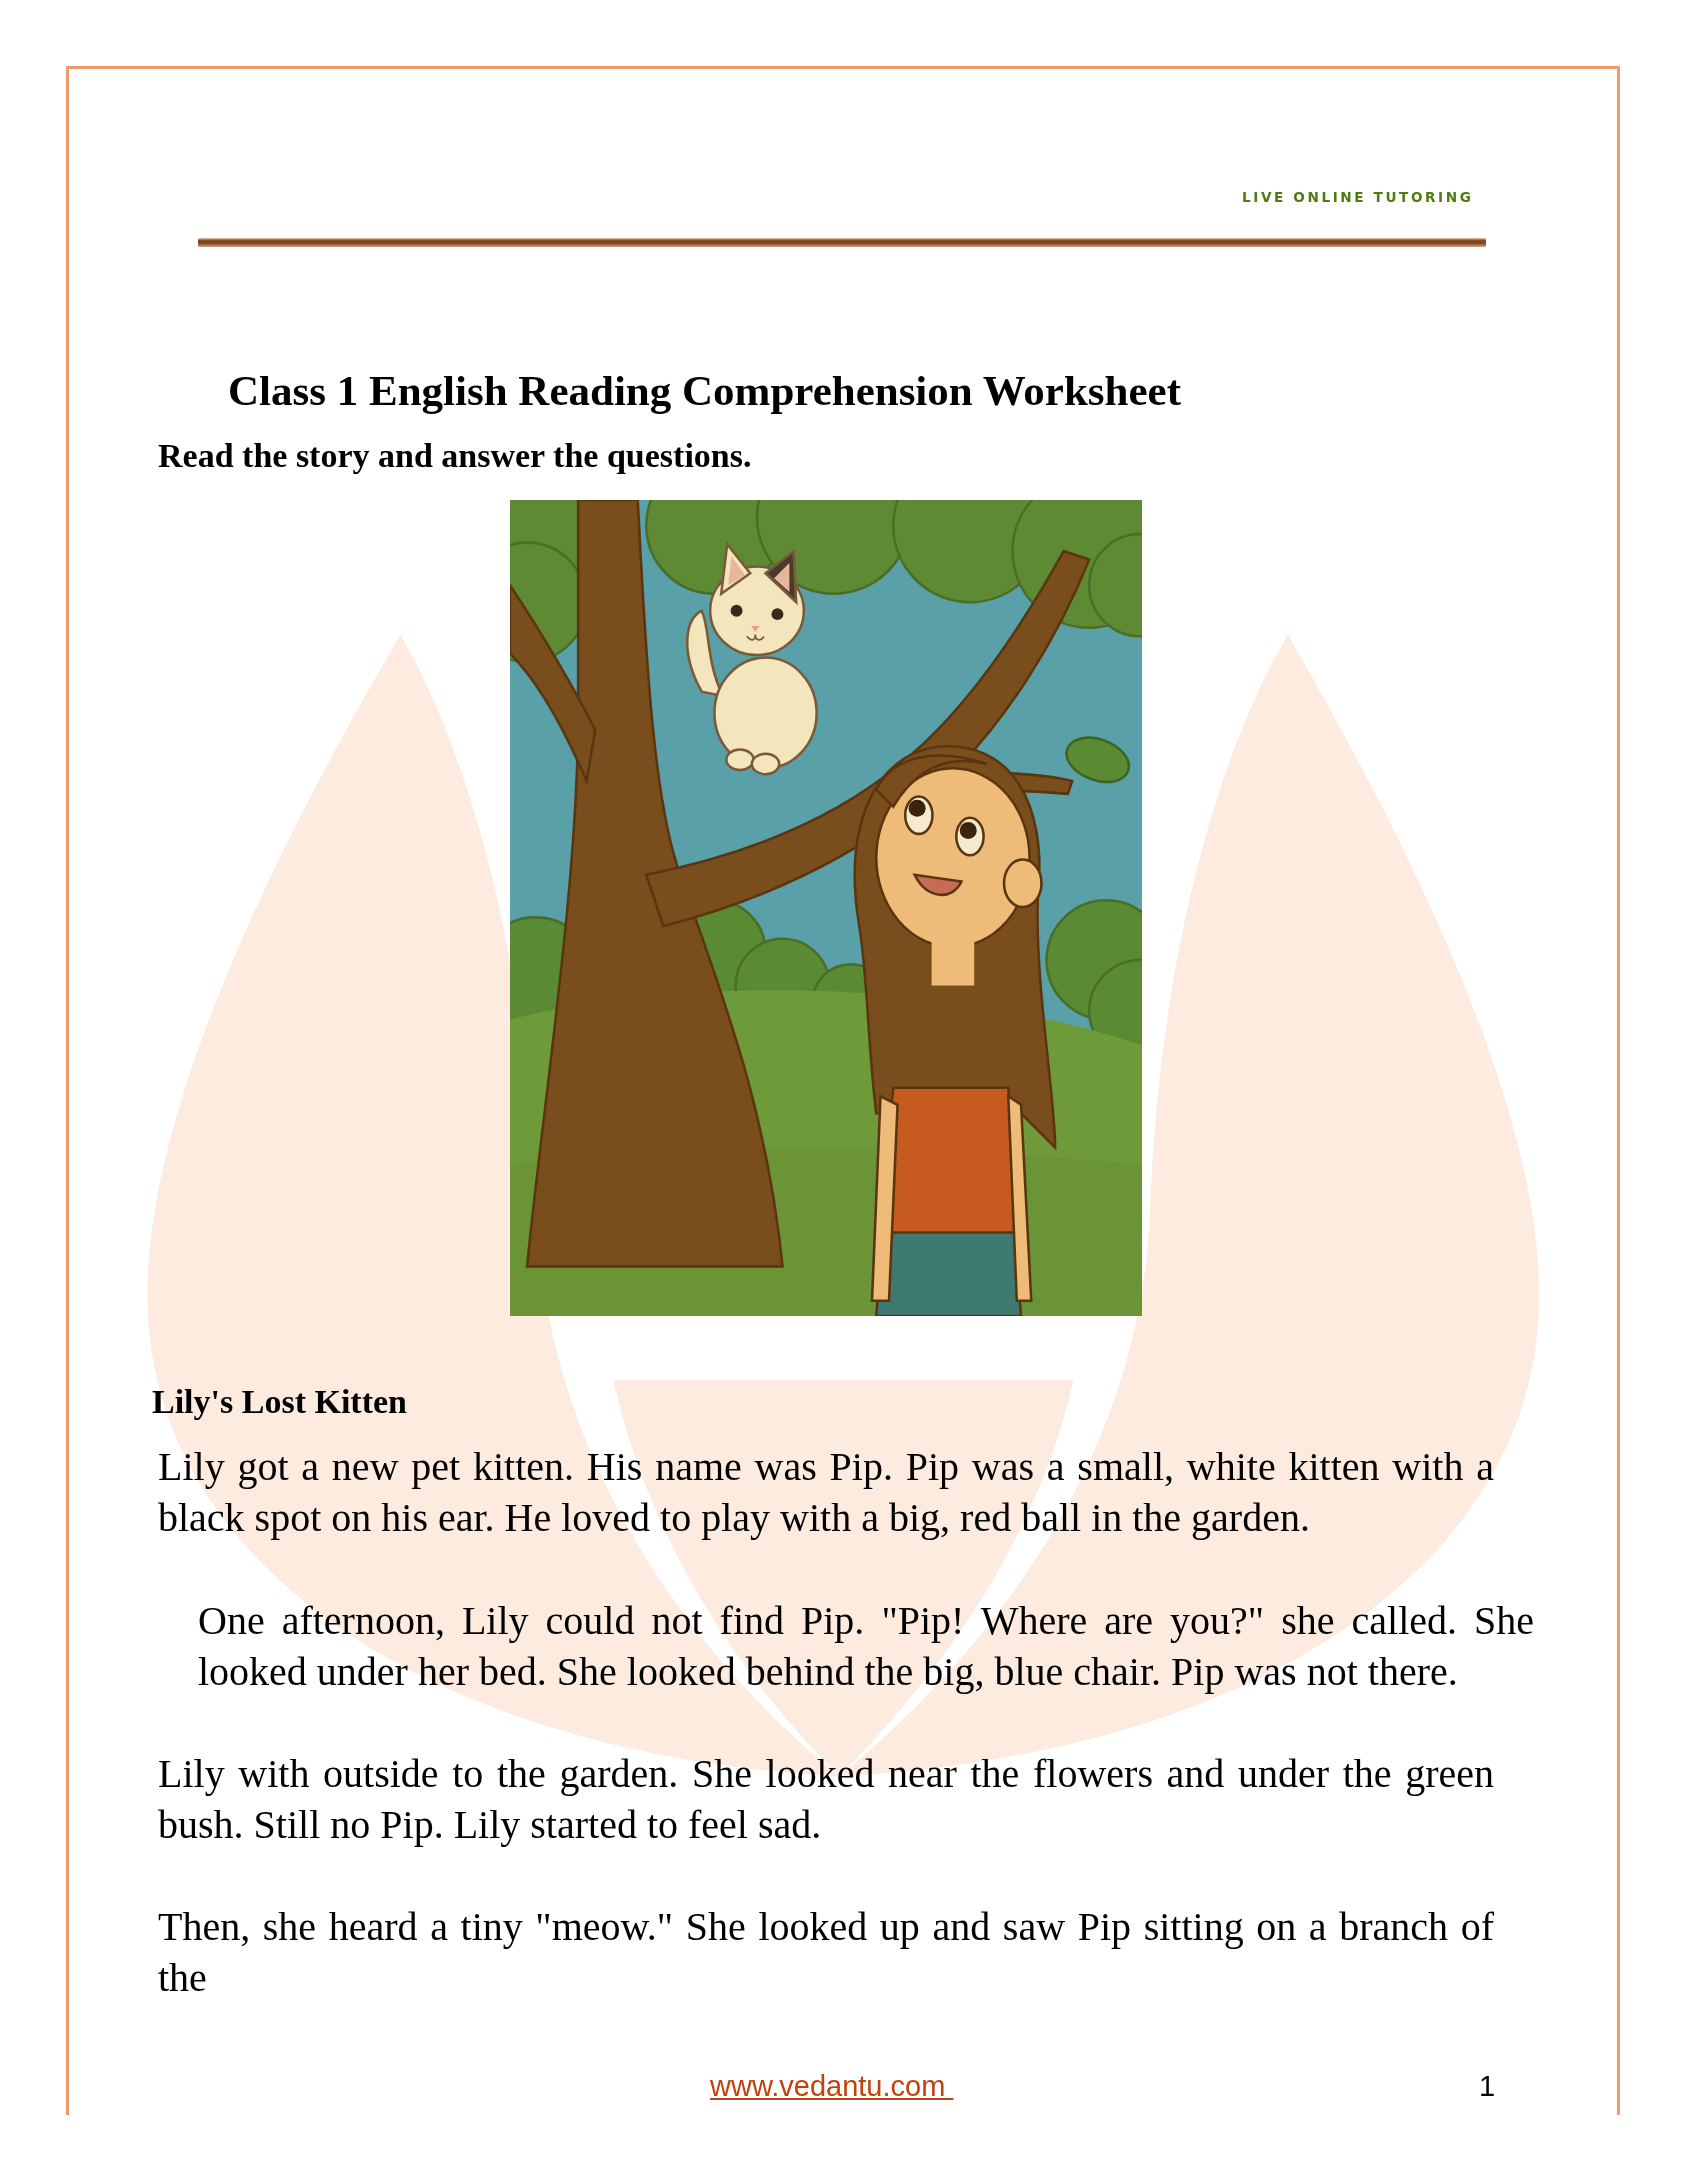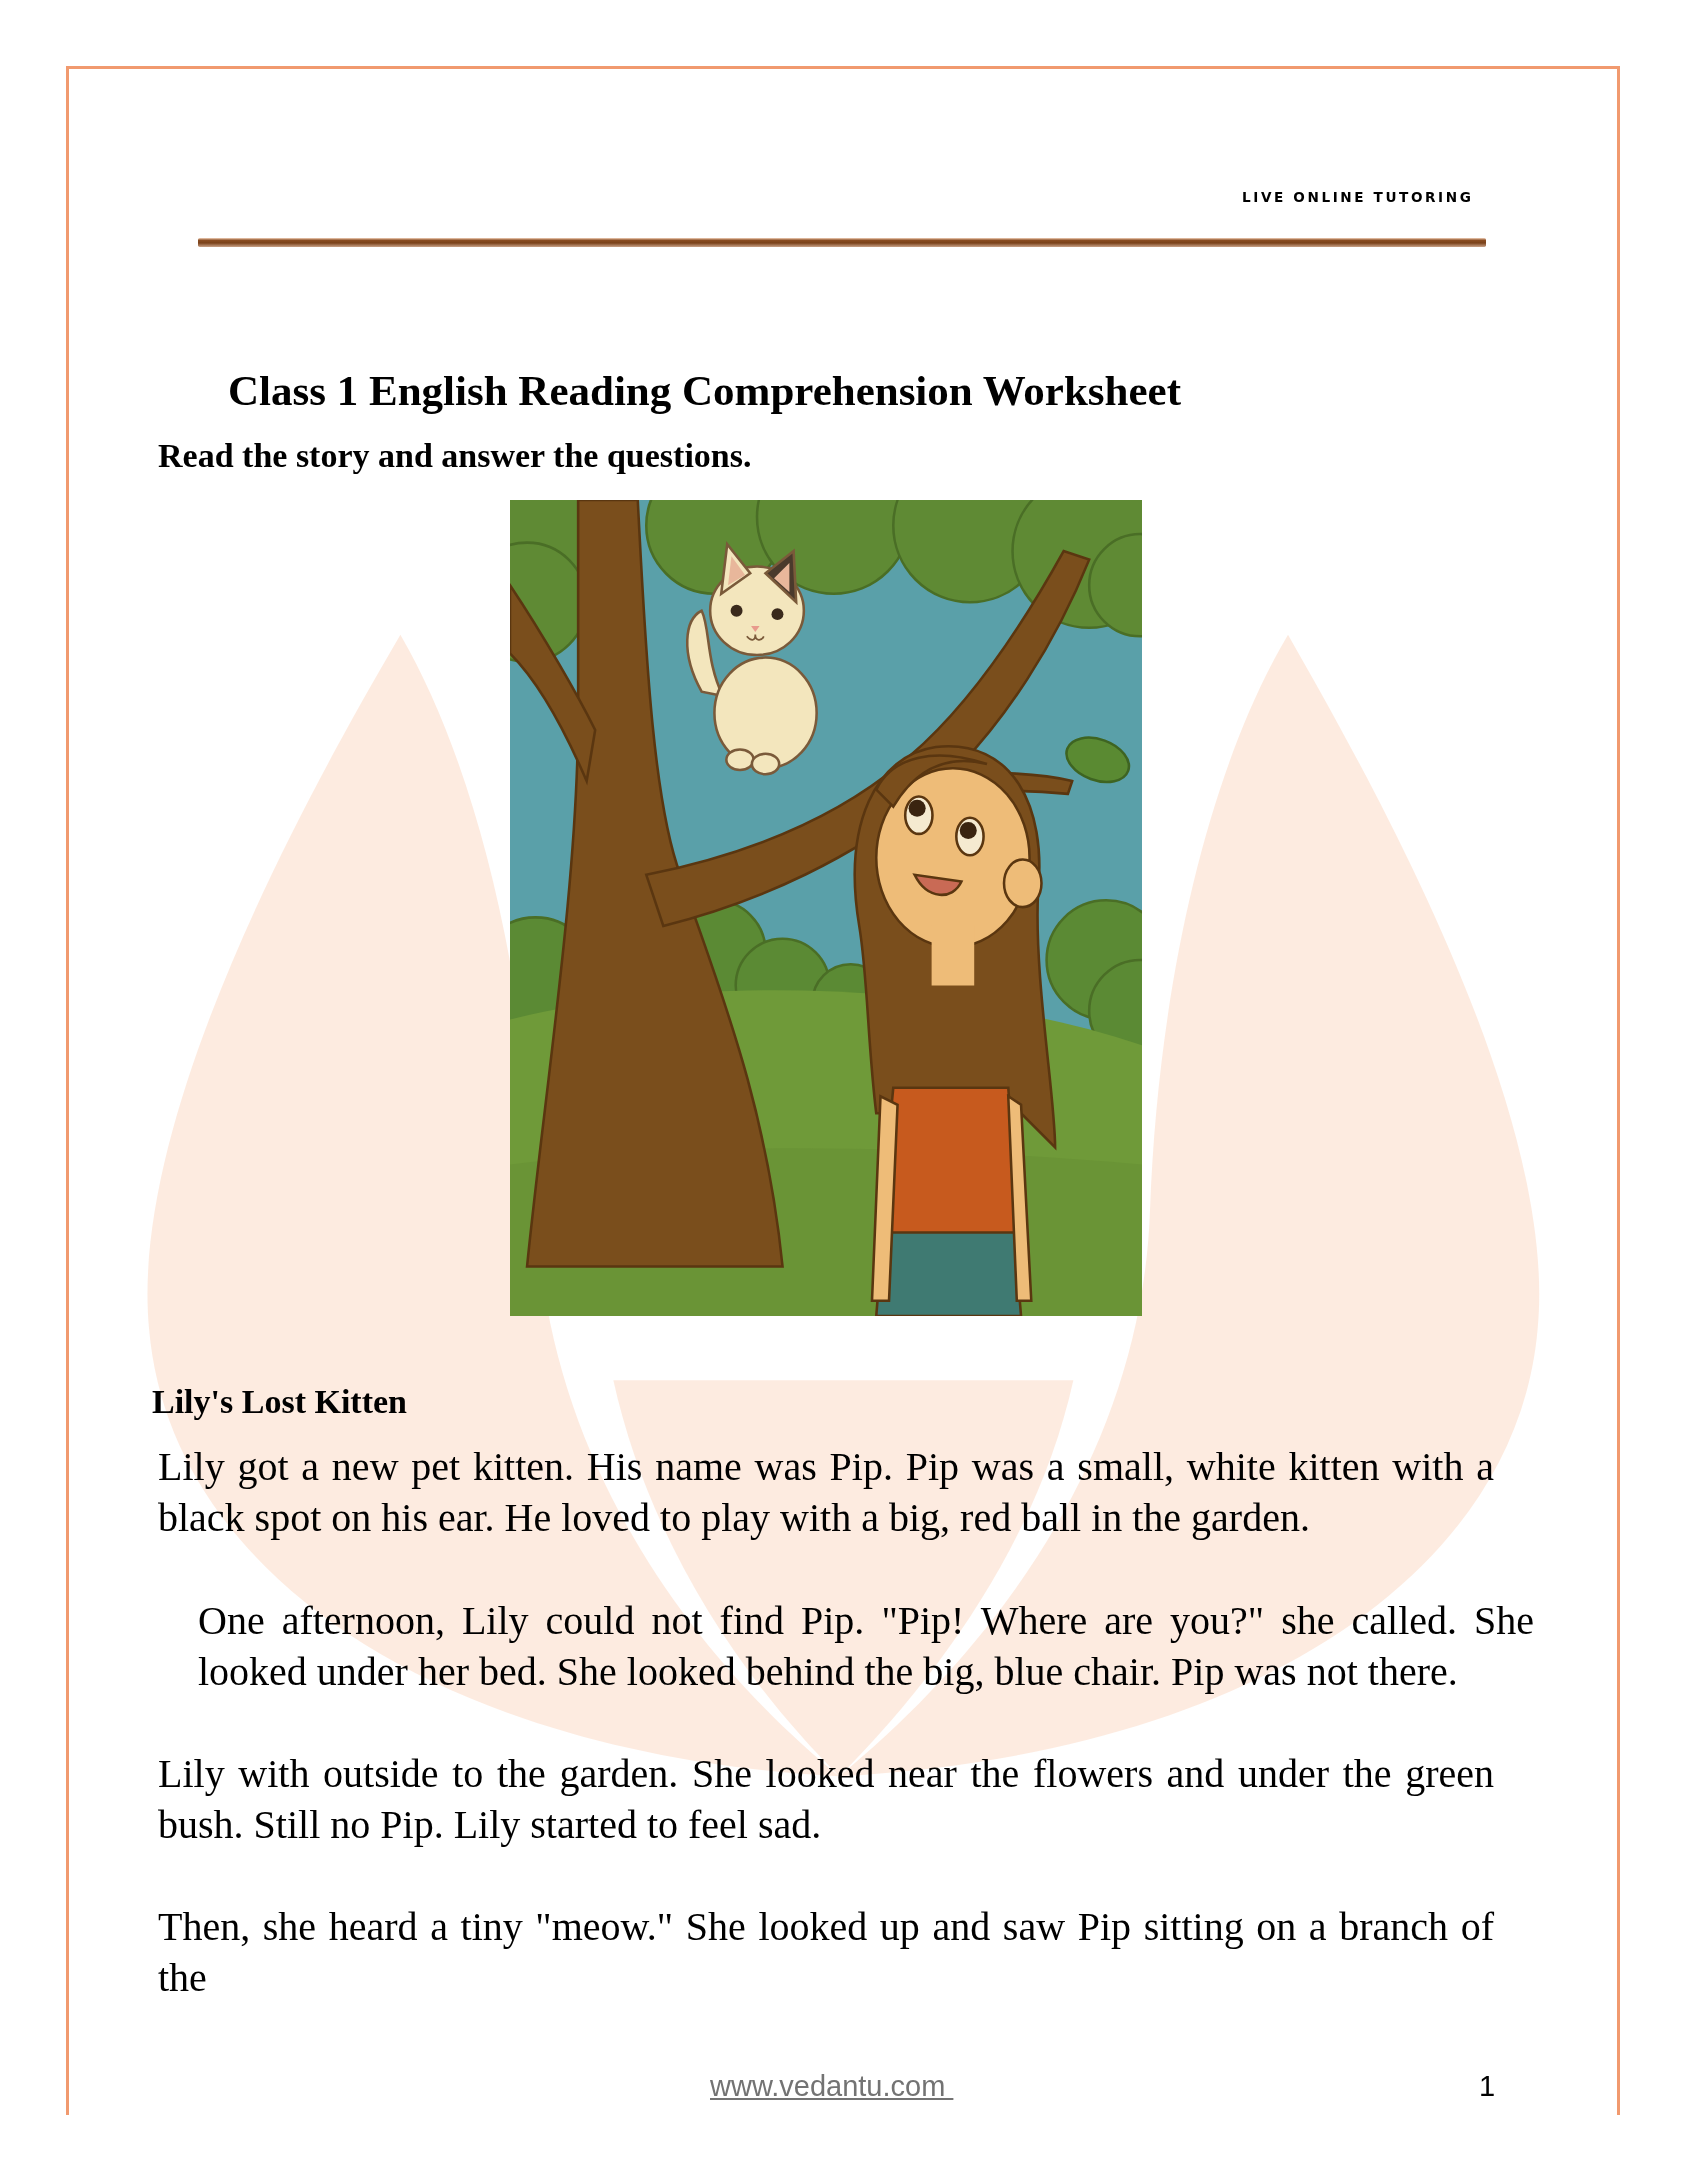--- a/index.html
+++ b/index.html
@@ -6,37 +6,37 @@
   body { width: 1685px; height: 2181px; position: relative; overflow: hidden; font-family: "Liberation Serif", serif; color: #000; }
 
   .page-border-left { position: absolute; left: 66px; top: 66px; width: 2.6px; height: 2049px; background: #f19a6f; }
   .page-border-top { position: absolute; left: 66px; top: 66px; width: 1554px; height: 2.6px; background: #f19a6f; }
   .page-border-right { position: absolute; left: 1617px; top: 66px; width: 2.6px; height: 2049px; background: #f19a6f; }
 
   .watermark { position: absolute; left: 0; top: 0; width: 1685px; height: 2181px; pointer-events: none; }
 
   .logo { position: absolute; left: 1223px; top: 112px; width: 256px; height: 102px; }
   .logo-word { position: absolute; left: 0; top: 0; font-family: "DejaVu Serif", serif; font-style: italic; font-weight: bold; font-size: 63px; color: #ec6c2f; letter-spacing: 0.9px; }
-  .logo-tag { position: absolute; left: 19px; top: 77px; font-family: "DejaVu Sans", sans-serif; font-weight: bold; font-size: 13.6px; letter-spacing: 2.6px; color: #000000; white-space: nowrap; }
+  .logo-tag { position: absolute; left: 19px; top: 77px; font-family: "DejaVu Sans", sans-serif; font-weight: bold; font-size: 13.6px; letter-spacing: 2.6px; color: #4d7c0f; white-space: nowrap; }
 
   .divider { position: absolute; left: 198px; top: 238px; width: 1288px; height: 9.4px; background: linear-gradient(#f3d2bb 0%, #8a4d22 25%, #7a421a 55%, #c9a288 100%); border-radius: 1.7px; }
 
   .doc-title { position: absolute; left: 0; width: 1409px; top: 365px; text-align: center; font-weight: bold; font-size: 43px; line-height: 51px; }
   .instructions { position: absolute; left: 158px; top: 434px; font-weight: bold; font-size: 34px; line-height: 43px; }
 
   .illustration { position: absolute; left: 510px; top: 500px; width: 632px; height: 816px; overflow: hidden; background: #5aa0a9; }
 
   .story-title { position: absolute; left: 152px; top: 1380px; font-weight: bold; font-size: 34px; line-height: 43px; }
   .story-para { position: absolute; left: 158px; width: 1336px; font-size: 40px; line-height: 51px; text-align: justify; text-align-last: left; }
   .p1 { top: 1441px; }
   .p2 { top: 1595px; margin-left: 40px; }
   .p3 { top: 1748px; }
   .p4 { top: 1901px; text-align-last: justify; }
 
-  .footer-link { position: absolute; left: 710px; top: 2070px; font-family: "Liberation Sans", sans-serif; font-size: 29px; color: #737373; text-decoration: underline; white-space: pre; }
+  .footer-link { position: absolute; left: 710px; top: 2070px; font-family: "Liberation Sans", sans-serif; font-size: 29px; color: #c2410c; text-decoration: underline; white-space: pre; }
   .page-number { position: absolute; left: 1479px; top: 2070px; font-family: "Liberation Sans", sans-serif; font-size: 29px; color: #000; }
 </style>
 </head>
 <body>
 
 <div class="page-border-left"></div>
 <div class="page-border-top"></div>
 <div class="page-border-right"></div>
 
 <svg class="watermark" viewBox="0 0 1978 2560" xmlns="http://www.w3.org/2000/svg">

